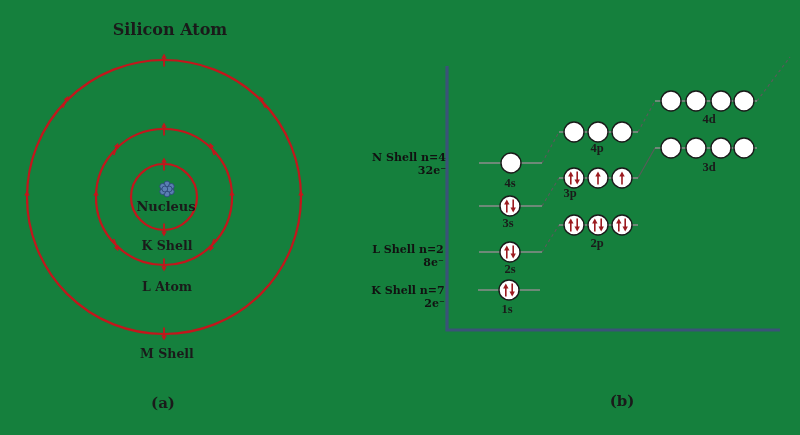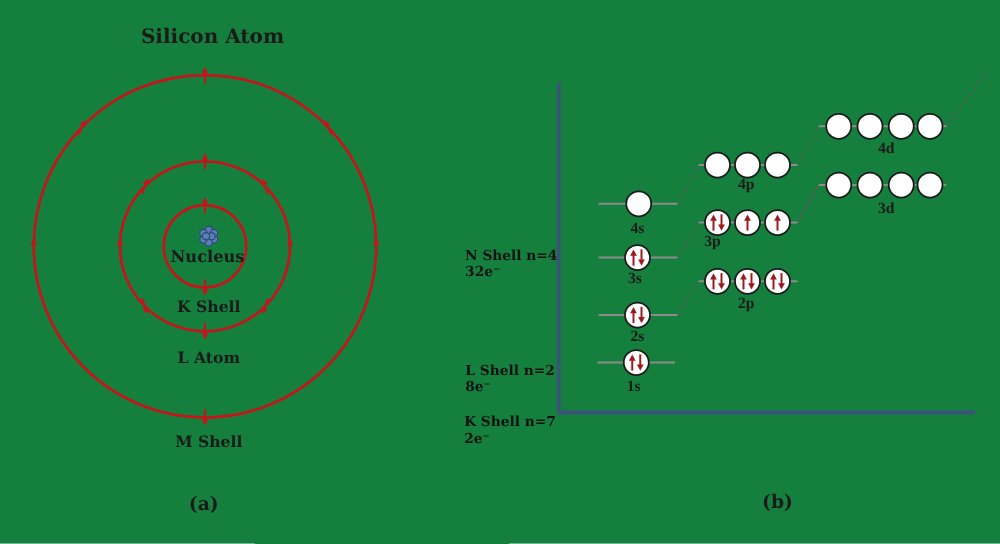--- a/index.html
+++ b/index.html
@@ -6,22 +6,22 @@
   #stage{position:relative;width:800px;height:435px;background:#15803d;overflow:hidden;
          font-family:"DejaVu Serif","Liberation Serif",serif;color:#1a1a1a;}
   #diagram-svg{position:absolute;left:0;top:0;width:800px;height:435px;}
   .lbl{position:absolute;transform:translate(-50%,-50%);font-weight:bold;white-space:nowrap;
        font-family:"DejaVu Serif","Liberation Serif",serif;color:#1a1a1a;}
   .title{font-size:16px;}
   .caption{font-size:15px;}
   .shell-a{font-size:12.5px;}
   .nucleus-lbl{font-size:13px;}
   .orb-lbl{font-size:12.5px;font-family:Liberation Serif, serif;}
-  .shell-b{position:absolute;transform:translateX(-50%);text-align:left;font-weight:bold;
-           font-size:11px;line-height:13px;white-space:nowrap;color:#111;margin-top:47px;}
+  .shell-b{position:absolute;transform:translateX(-50%);text-align:right;font-weight:bold;
+           font-size:11px;line-height:13px;white-space:nowrap;color:#111;}
 </style>
 </head>
 <body>
 
 <div id="stage">
   <svg id="diagram-svg" viewBox="0 0 800 435">
       <g>
         <circle cx="164" cy="197" r="33" fill="none" stroke="#c3161c" stroke-width="2.2"></circle>
         <g transform="rotate(0 164 164)">
           <line x1="164" y1="170.5" x2="164" y2="161" stroke="#c3161c" stroke-width="1.8"></line>

